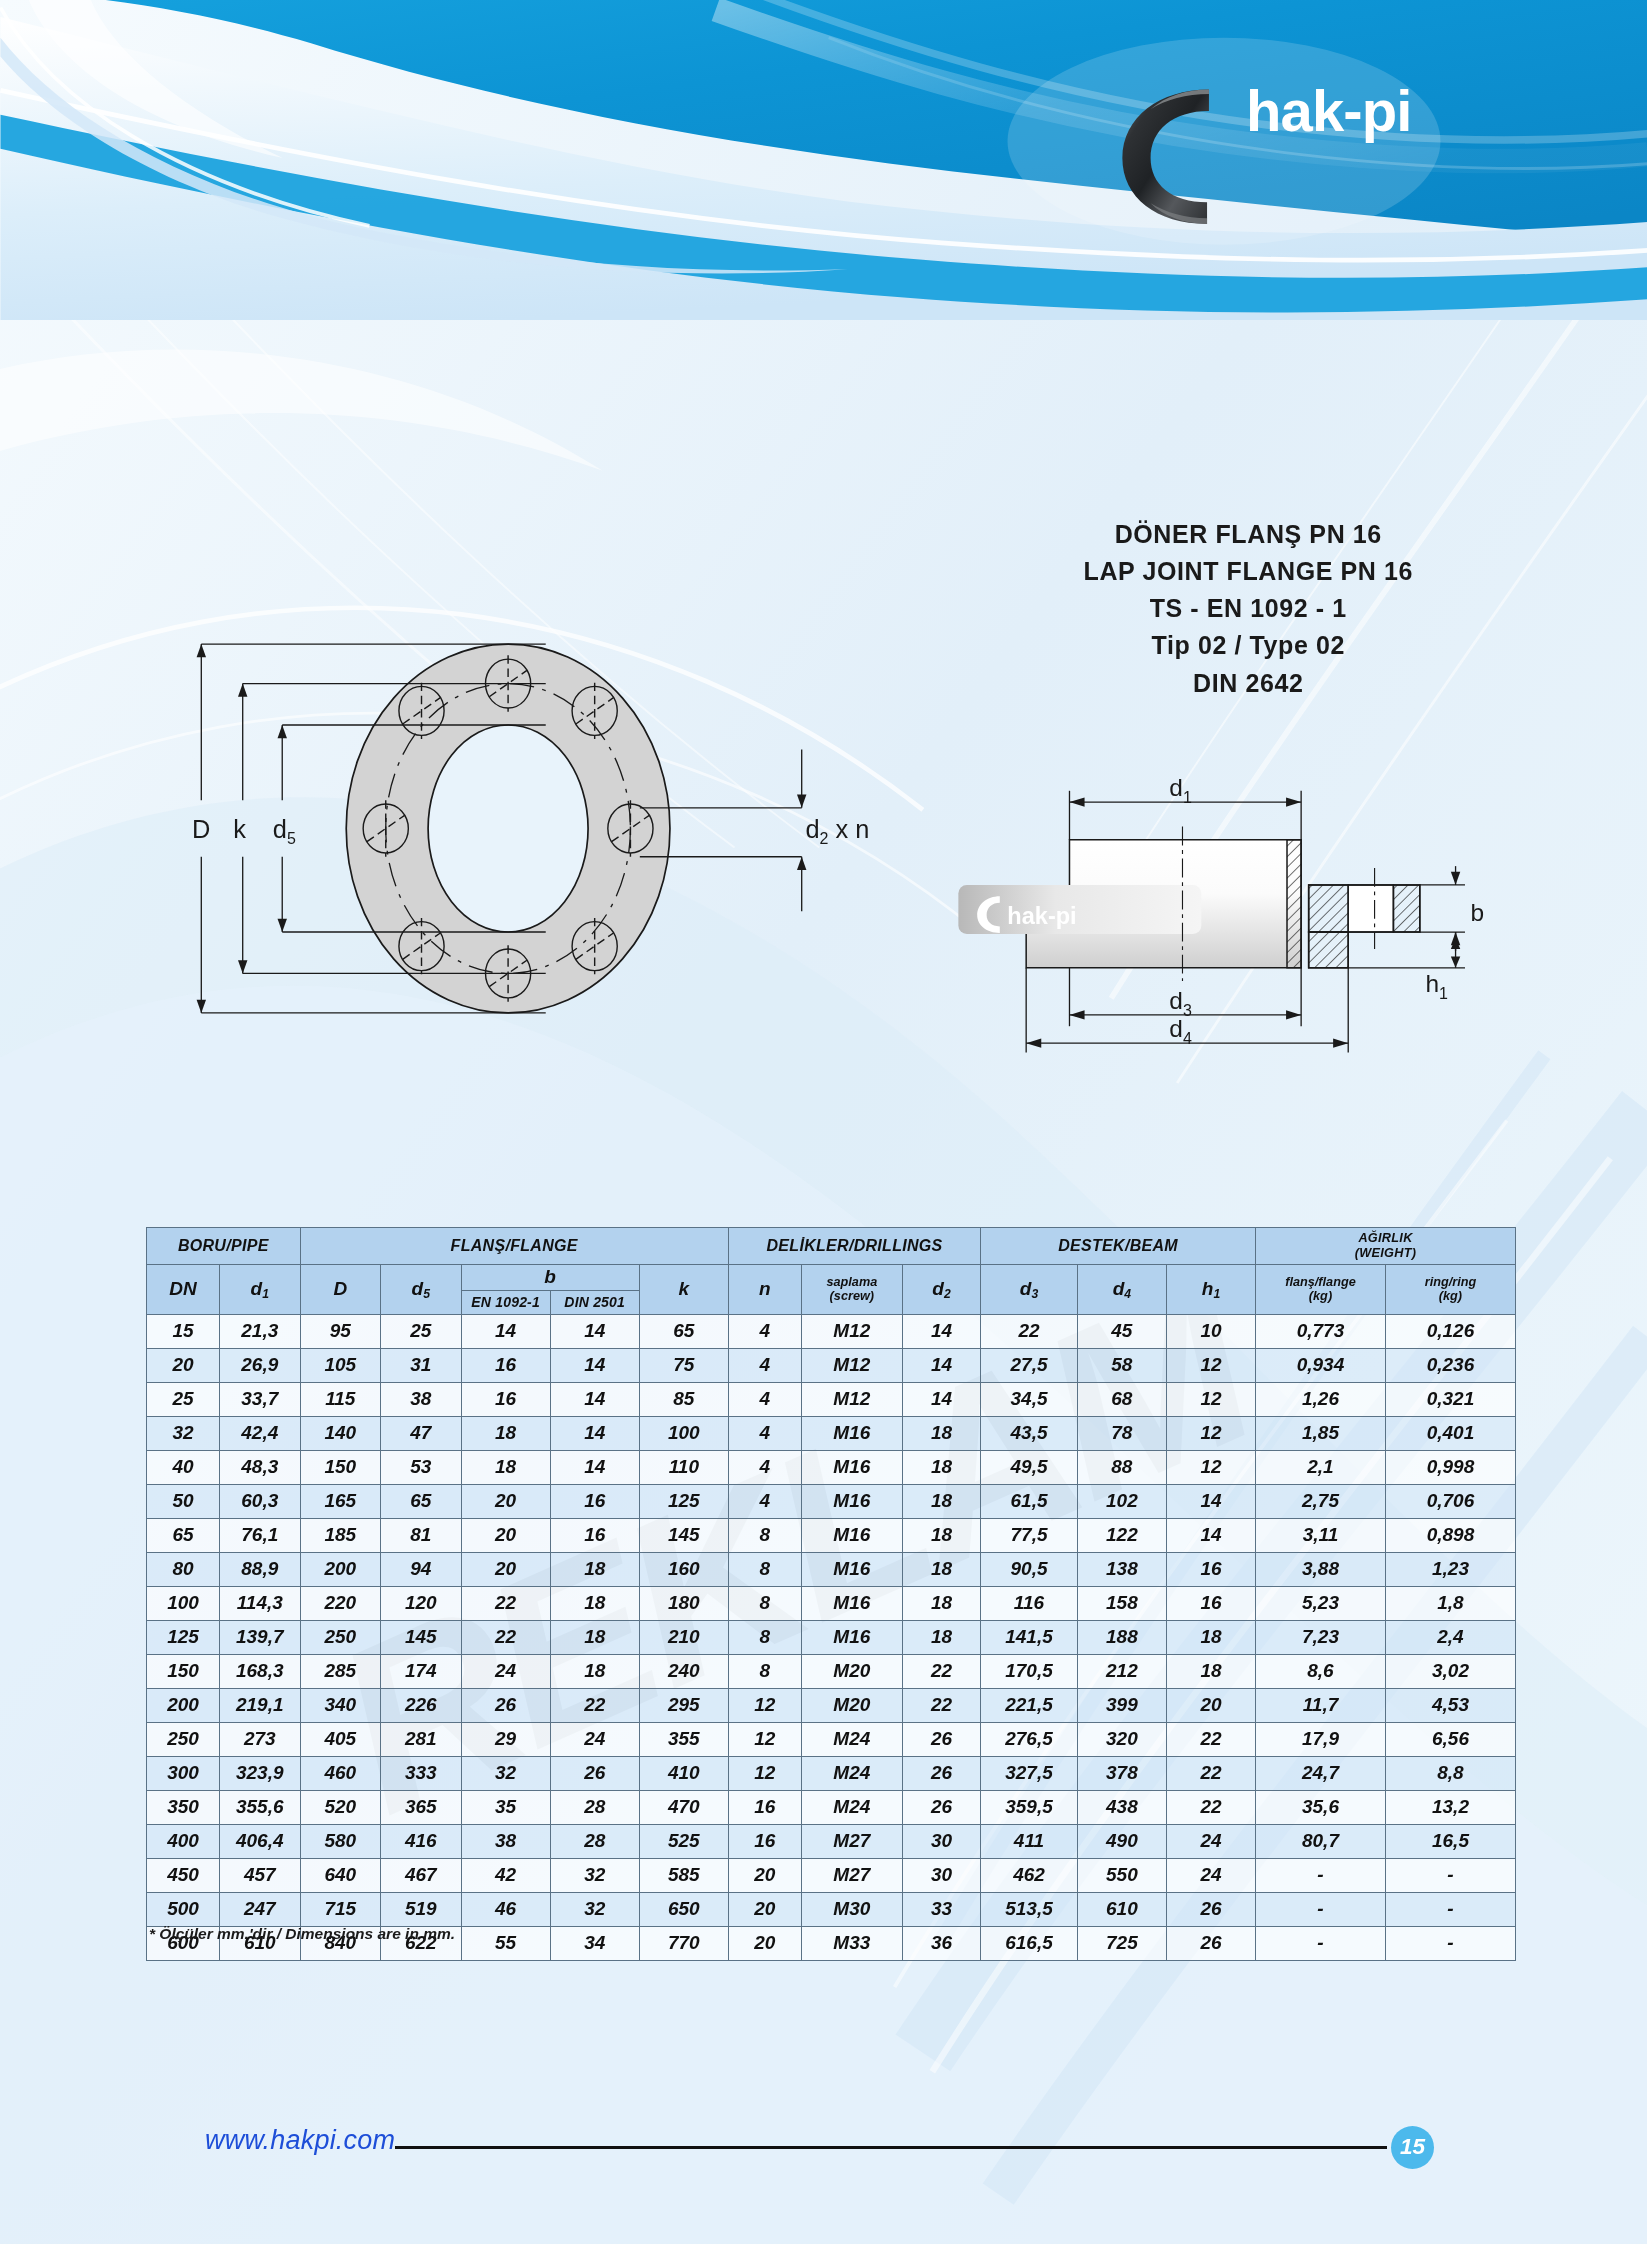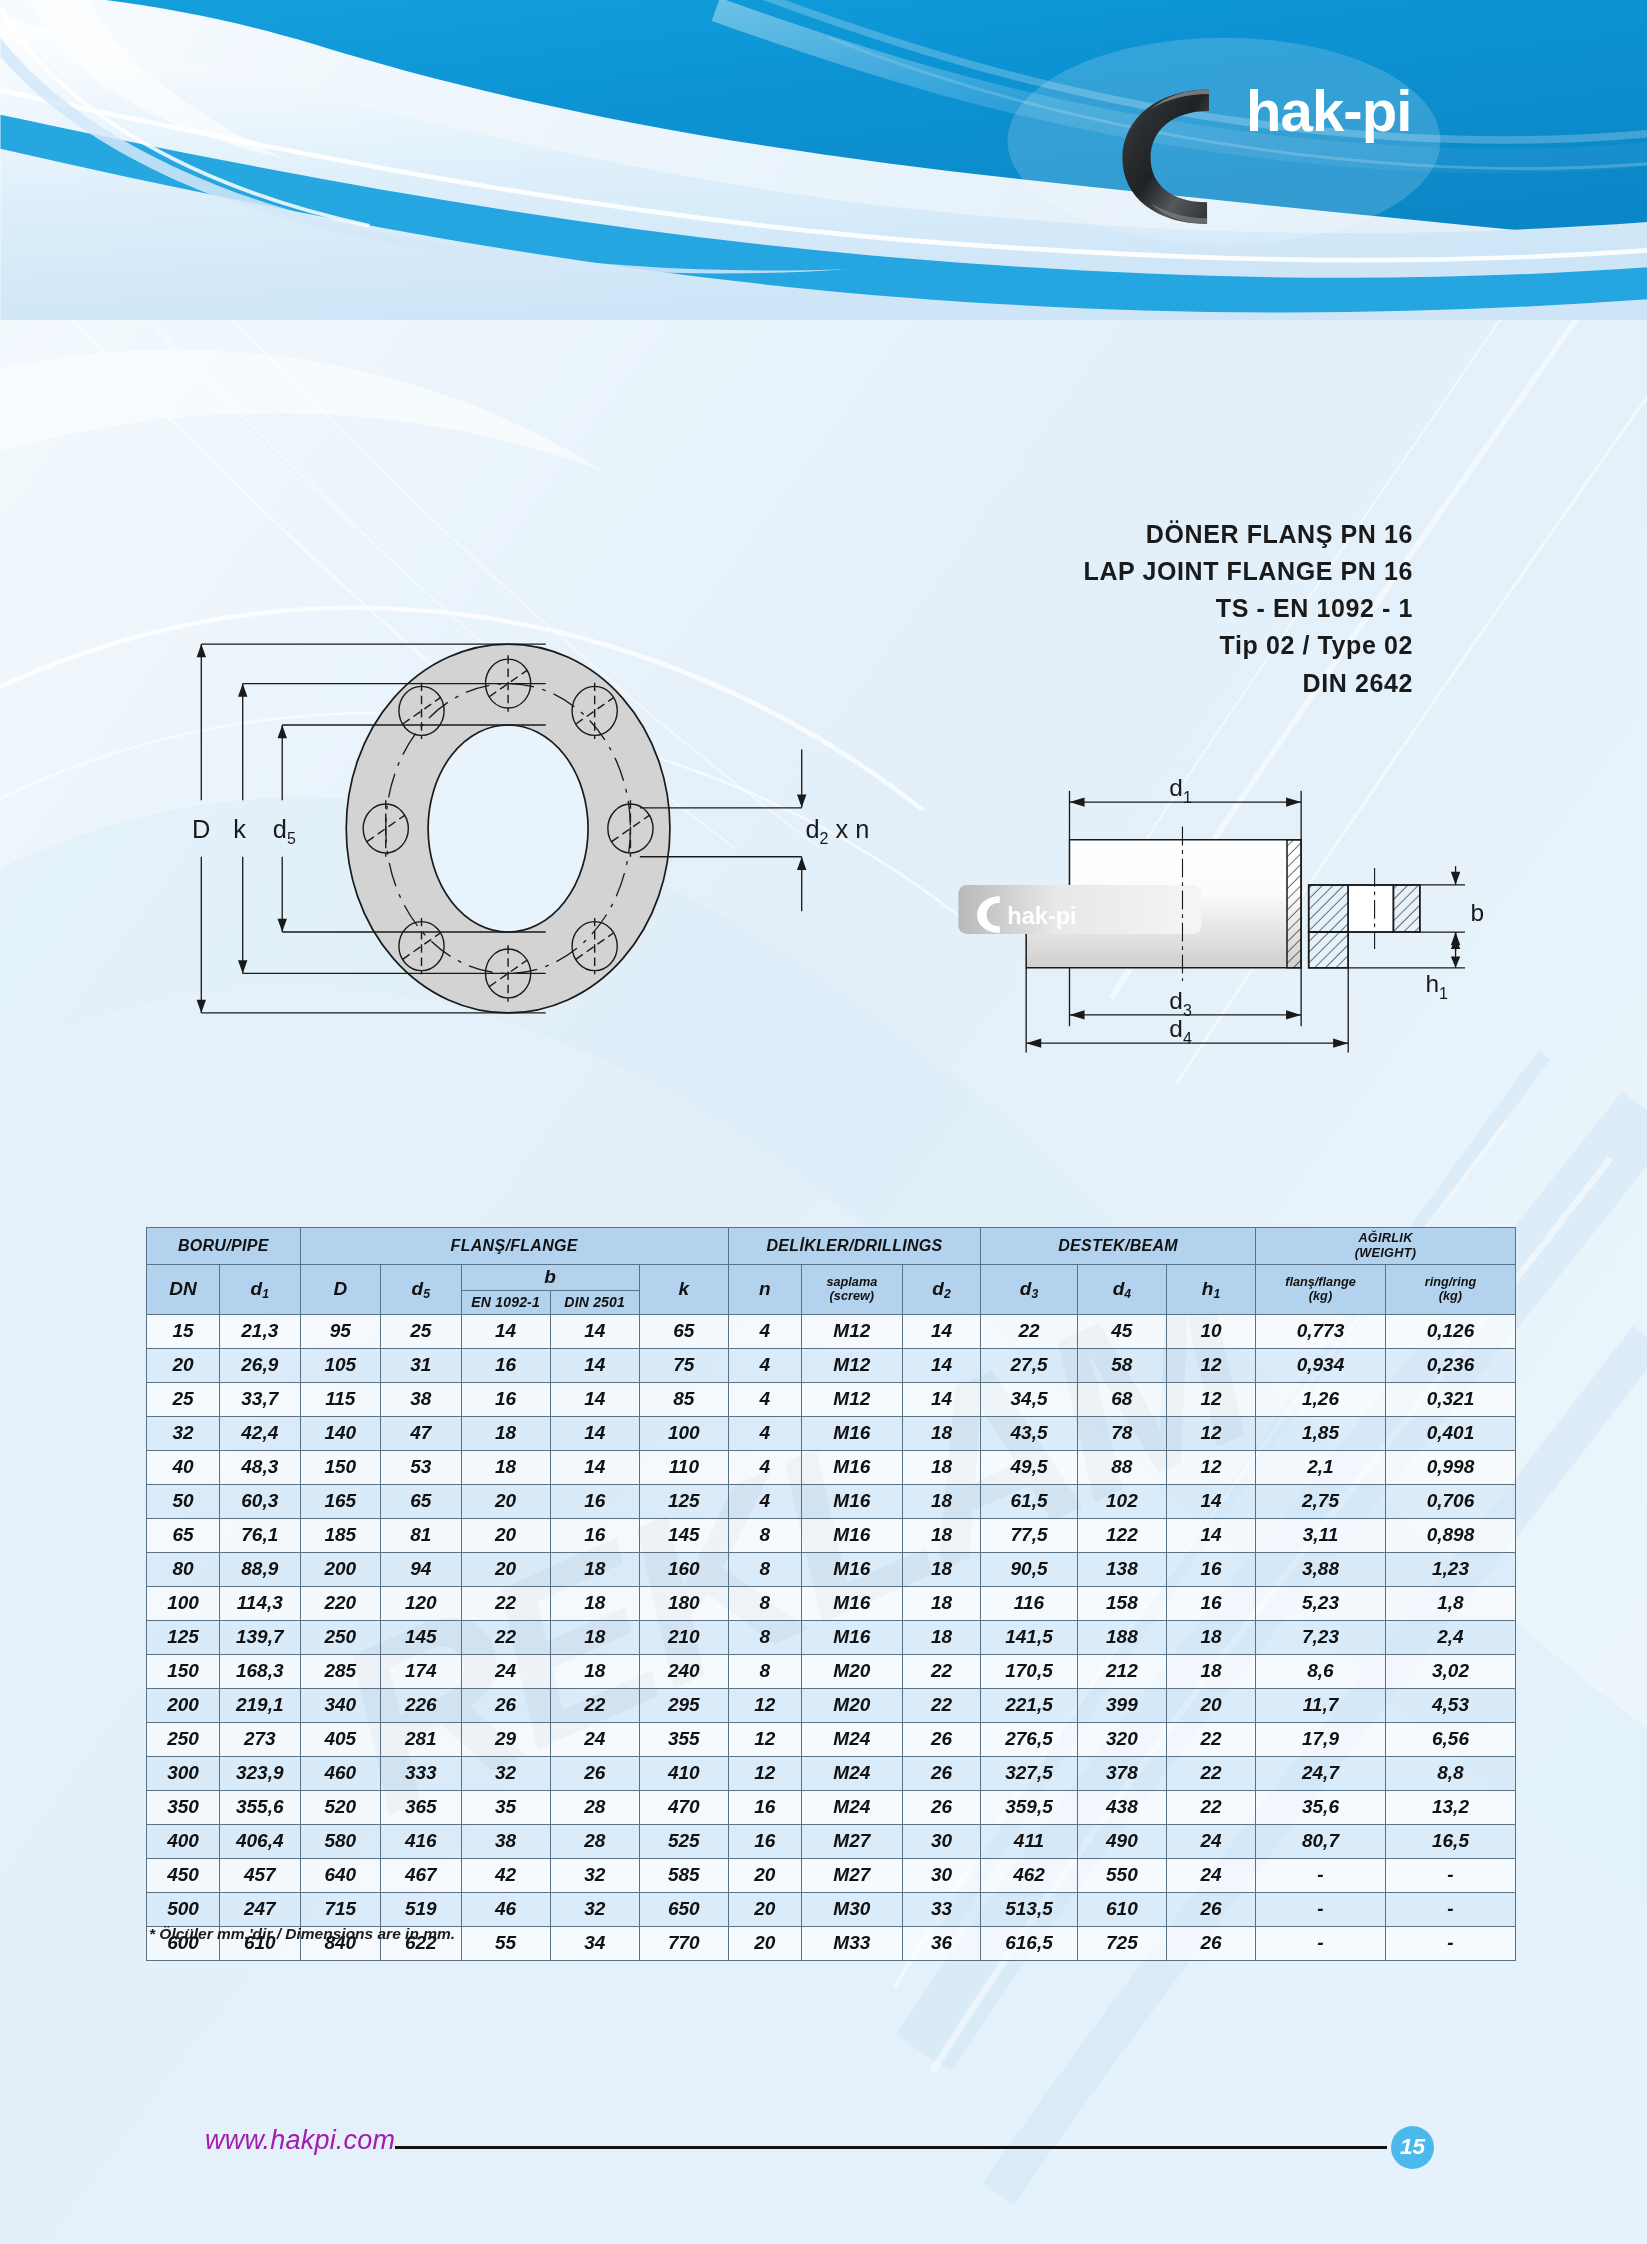--- a/index.html
+++ b/index.html
@@ -61,20 +61,21 @@
     text-align: right;
     color: #1a1a1a;
   }
   .title-block div {
     font-family: "Liberation Sans", sans-serif;
     font-size: 25px;
     font-weight: bold;
     letter-spacing: 0.6px;
     line-height: 1.485;
     white-space: nowrap;
+    text-align: center;
   }
 
   
   .front-view {
     position: absolute;
     left: 169px;
     top: 565px;
     width: 697px;
     height: 527px;
   }
@@ -166,21 +167,21 @@
     height: 66px;
   }
   .footer-url {
     position: absolute;
     left: 205px;
     top: 3.8px;
     font-family: "Liberation Sans", sans-serif;
     font-size: 27px;
     font-style: italic;
     font-weight: normal;
-    color: #a21caf;
+    color: #1d4ed8;
     letter-spacing: 0.2px;
   }
   .footer-rule {
     position: absolute;
     left: 395px;
     top: 25.4px;
     width: 992px;
     height: 2.3px;
     background: #111;
   }

